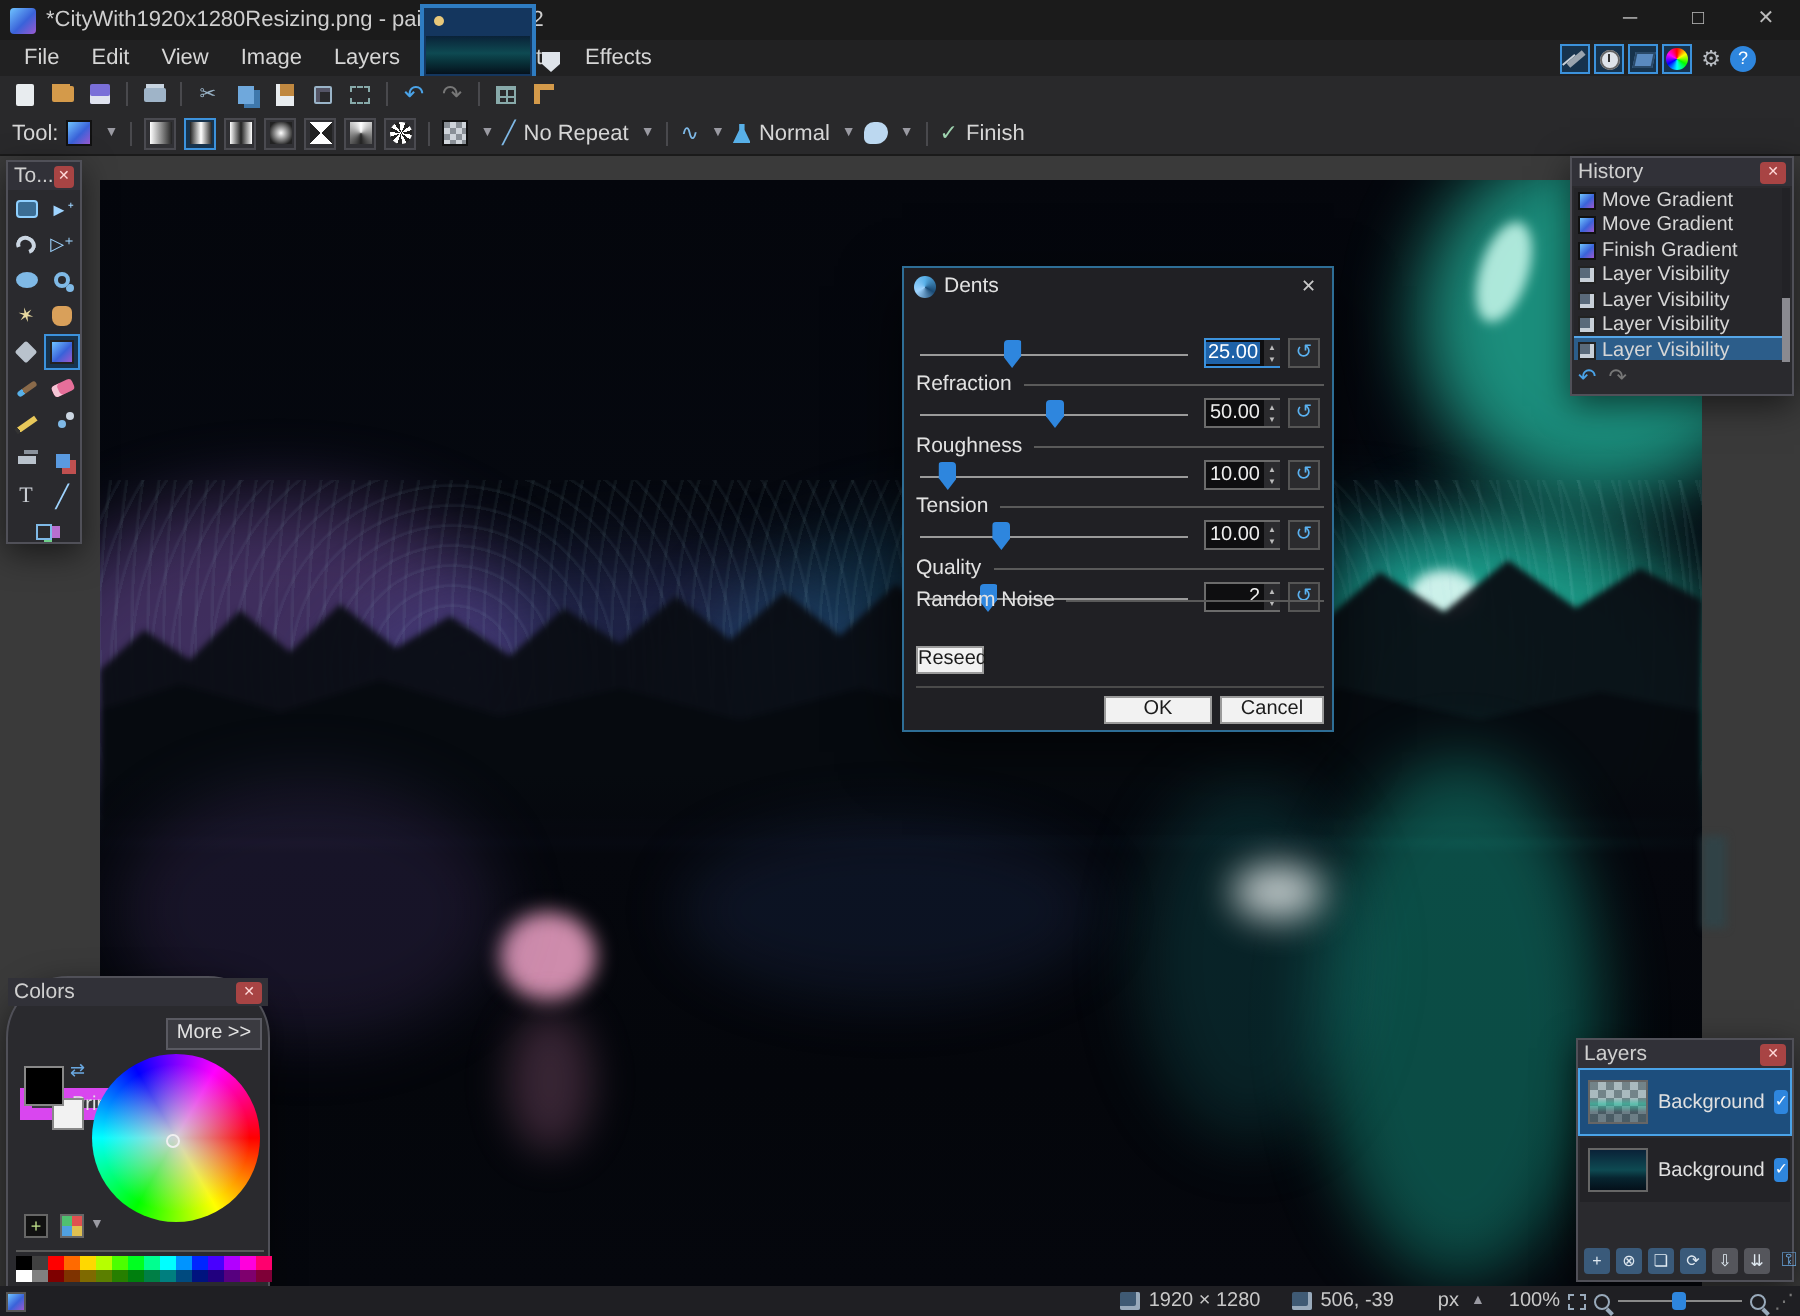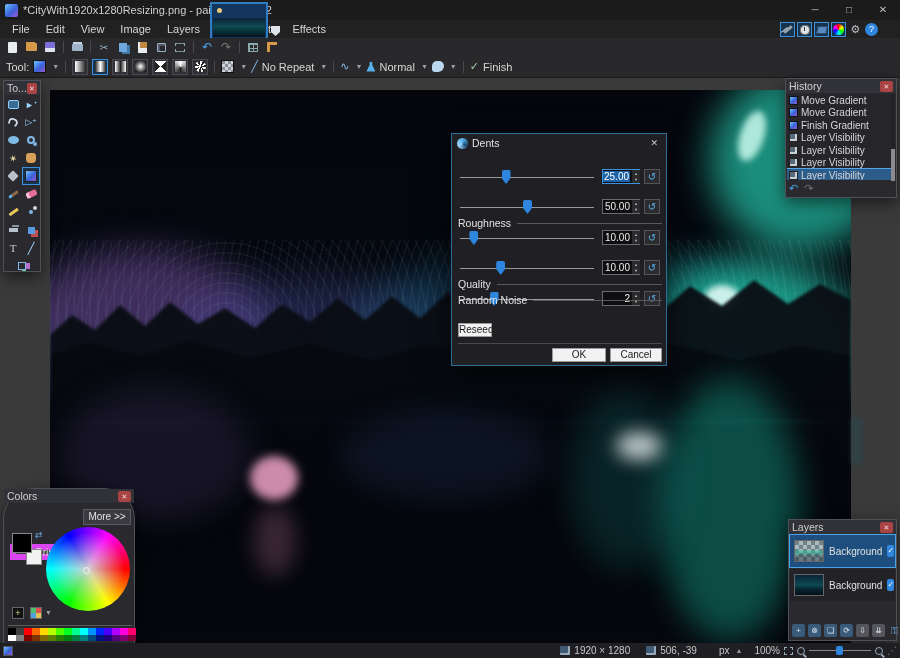--- a/index.html
+++ b/index.html
@@ -555,20 +555,24 @@
               <div class="thumb" style="left: 43.56px;"></div>
               <div class="valbox focused"><span class="selbg">25.00</span></div>
               <div class="spin">
                 <span>▲</span>
                 <span>▼</span>
               </div>
               <div class="resetbtn">↺</div>
             </div>
           </div>
           <div class="d-row" style="top: 52px;">
+            <div class="d-label-row">
+              <span>Refraction</span>
+              <span class="labline"></span>
+            </div>
             <div class="sl-wrap">
               <div class="track"></div>
               <div class="thumb" style="left: 65px;"></div>
               <div class="valbox"><span class="selbg">50.00</span></div>
               <div class="spin">
                 <span>▲</span>
                 <span>▼</span>
               </div>
               <div class="resetbtn">↺</div>
             </div>
@@ -583,20 +587,24 @@
               <div class="thumb" style="left: 11.4px;"></div>
               <div class="valbox"><span class="selbg">10.00</span></div>
               <div class="spin">
                 <span>▲</span>
                 <span>▼</span>
               </div>
               <div class="resetbtn">↺</div>
             </div>
           </div>
           <div class="d-row" style="top: 113px;">
+            <div class="d-label-row">
+              <span>Tension</span>
+              <span class="labline"></span>
+            </div>
             <div class="sl-wrap">
               <div class="track"></div>
               <div class="thumb" style="left: 38.2px;"></div>
               <div class="valbox"><span class="selbg">10.00</span></div>
               <div class="spin">
                 <span>▲</span>
                 <span>▼</span>
               </div>
               <div class="resetbtn">↺</div>
             </div>

